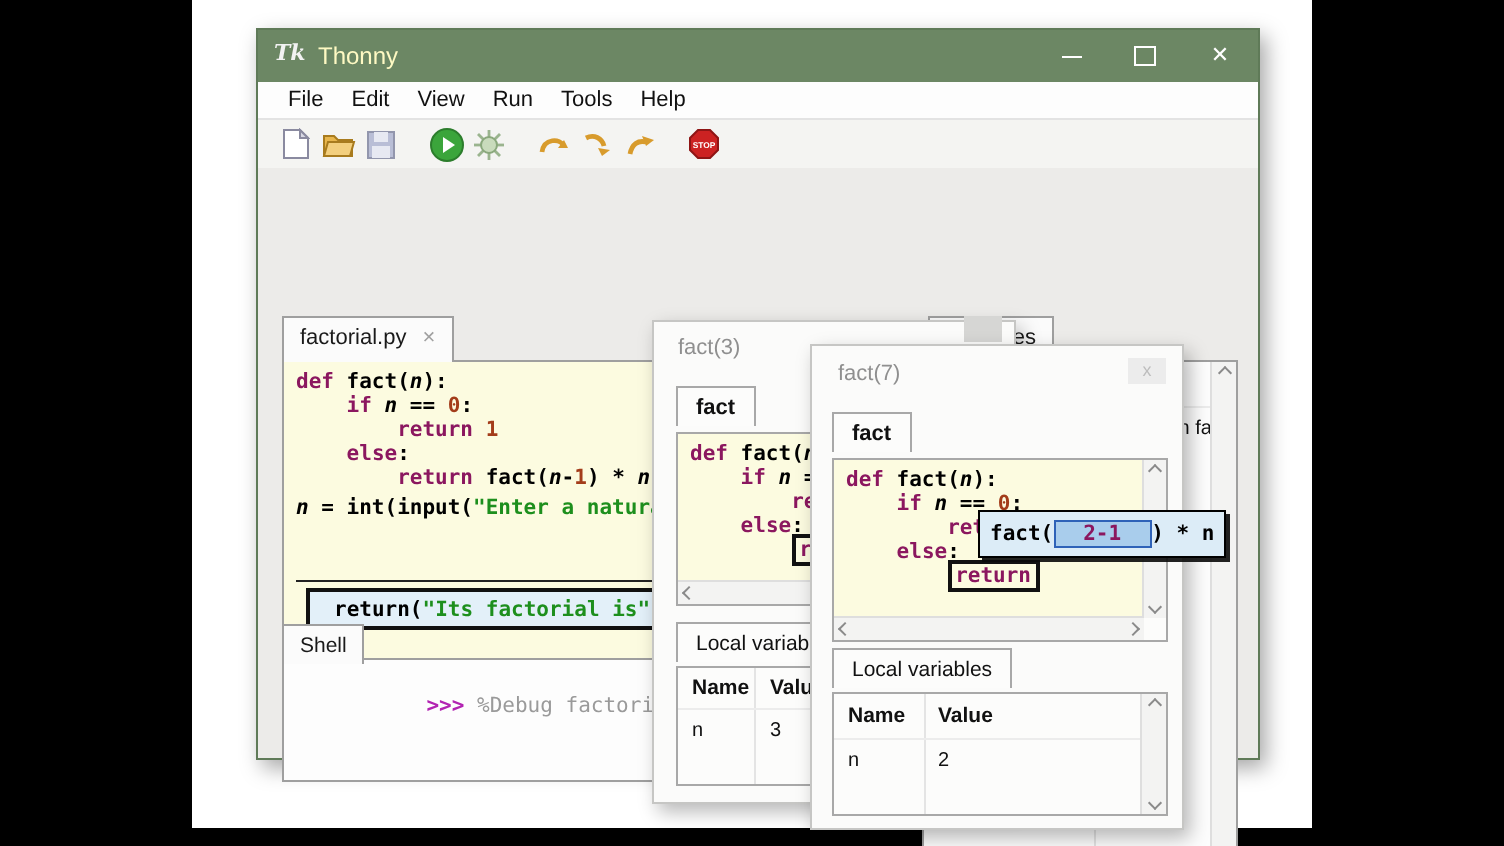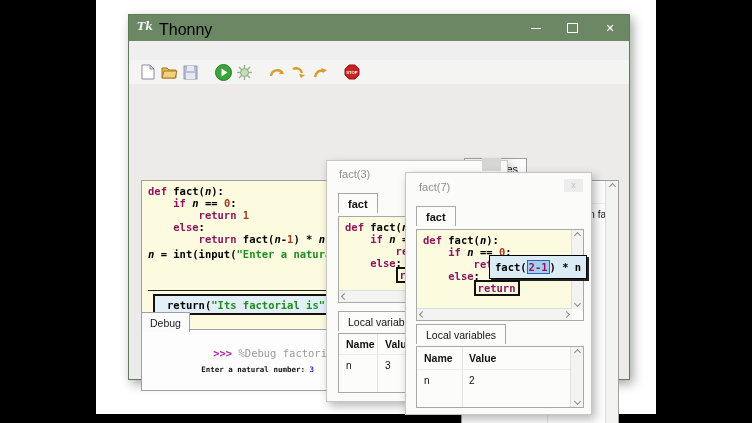--- a/index.html
+++ b/index.html
@@ -5,21 +5,21 @@
   html,body{margin:0;padding:0;background:#000;}
   .stage{position:relative;width:752px;height:423px;background:#000;overflow:hidden;
          font-family:"Liberation Sans",sans-serif;-webkit-font-smoothing:antialiased;}
   .canvas{position:absolute;left:96px;top:0;width:560px;height:414px;background:#fff;}
 
   
   .mainwin{position:absolute;left:128px;top:14px;width:500px;height:364px;background:#efefef;
            border:1px solid #5f7a58;box-shadow:3px 4px 10px rgba(0,0,0,.35);z-index:1;}
   .titlebar{position:absolute;left:0;top:0;right:0;height:26px;background:#6c8764;color:#fff;}
   .tb-logo{position:absolute;left:8px;top:5px;width:16px;height:16px;font:italic bold 11px "DejaVu Serif",serif;color:#f2f2f2;}
-  .tb-title{position:absolute;left:30px;top:6px;font-size:16px;color:#000000;}
+  .tb-title{position:absolute;left:30px;top:6px;font-size:12px;color:#fef9c3;}
   .winbtn{position:absolute;top:0;width:34px;height:26px;text-align:center;color:#fff;}
   .winbtn.min{right:76px;} .winbtn.max{right:40px;} .winbtn.cls{right:2px;}
   .glyph-min{position:absolute;left:12px;top:13px;width:10px;height:1px;background:#fff;}
   .glyph-max{position:absolute;left:12px;top:8px;width:9px;height:8px;border:1px solid #fff;}
   .glyph-cls{font-size:11px;line-height:26px;}
   .menubar{position:absolute;left:0;top:26px;right:0;height:18px;background:#fdfdfd;border-bottom:1px solid #e3e3e3;display:flex;align-items:center;padding-left:8px;}
   .menuitem{font-size:11px;color:#111;padding:0 7px;}
   .toolbar{position:absolute;left:0;top:45px;right:0;height:24px;background:#f4f4f2;display:flex;align-items:center;padding-left:10px;}
   .tbtn{width:18px;height:18px;margin-right:3px;display:flex;align-items:center;justify-content:center;}
   .tbtn.gap{margin-left:12px;}
@@ -78,21 +78,21 @@
   .pop-title{position:absolute;left:12px;top:7px;font-size:11px;color:#8f8f8f;}
   .pop-close{position:absolute;width:19px;height:13px;background:#d6d6d4;}
   .pop-close .x{display:block;text-align:center;font-size:9px;line-height:13px;color:#bdbdbd;}
   .pop-tab{position:absolute;background:#fcfcfb;border:1px solid #a8a8a8;border-bottom:none;font-size:11px;font-weight:bold;color:#111;padding:4px 9px 3px 9px;z-index:3;}
   .pop-frame{position:absolute;background:#fcfcfb;border:1px solid #a8a8a8;z-index:2;overflow:hidden;}
   .loc-tab{font-weight:normal;font-size:10.5px;}
   .pop-code .code{font-size:10.5px;}
   .evalbox{position:absolute;background:#dcecf7;border:1px solid #000;box-shadow:2px 2px 0 rgba(10,10,10,.9);
            z-index:6;display:flex;align-items:center;padding:4px 5px;white-space:pre;
            font-family:"DejaVu Sans Mono",monospace;font-size:10.5px;font-weight:bold;color:#000;}
-  .evalbox .sel{background:#a9cdec;border:1px solid #2e62b8;color:#8b175f;padding:0 1px;}
+  .evalbox .sel{background:#a9cdec;border:1px solid #2e62b8;color:#8b175f;padding:0 14px;}
   .loc1 .tc1{width:32px;flex:none;} .loc1 .coldiv{left:38px;} .loc1 .tc2{flex:1;}
   .loc2 .tc1{width:38px;flex:none;} .loc2 .coldiv{left:45px;} .loc2 .tc2{flex:1;}
 </style>
 </head>
 <body>
 
 <div class="stage">
   <div class="canvas"></div>
 
   <div class="mainwin">
@@ -101,20 +101,28 @@
       <span class="tb-title">Thonny</span>
       <span class="winbtn min">
           <span class="glyph-min"></span>
         </span>
       <span class="winbtn max">
           <span class="glyph-max"></span>
         </span>
       <span class="winbtn cls"><span class="glyph-cls">✕</span></span>
     </div>
 
+    <div class="menubar">
+      <span class="menuitem">File</span>
+      <span class="menuitem">Edit</span>
+      <span class="menuitem">View</span>
+      <span class="menuitem">Run</span>
+      <span class="menuitem">Tools</span>
+      <span class="menuitem">Help</span>
+    </div>
 
     <div class="toolbar">
       <span class="tbtn">
         <svg width="14" height="16">
             <path d="M1,1 h8 l4,4 v10 h-12 z" fill="#fff" stroke="#8a8aa0"></path>
             <path d="M9,1 l4,4 h-4 z" fill="#d8d8e4" stroke="#8a8aa0"></path>
           </svg>
       </span>
       <span class="tbtn">
         <svg width="17" height="14">
@@ -167,20 +175,24 @@
       <span class="tbtn gap">
         <svg width="16" height="16">
             <polygon points="5,1 11,1 15,5 15,11 11,15 5,15 1,11 1,5" fill="#cc2222" stroke="#8e1515"></polygon>
             <text x="8" y="10" text-anchor="middle" font-size="4.2" font-family="Liberation Sans" fill="#fff" font-weight="bold">STOP</text>
           </svg>
       </span>
     </div>
 
     <div class="content">
 
+      <div class="tab" style="left:12px;top:74px;height:15px;">
+        <span>factorial.py</span>
+        <span style="color:#a0a0a0;margin-left:5px;">×</span>
+      </div>
 
       <div class="frame editor-frame">
         <div class="codearea">
           <div class="code"><div class="code-line"><span class="c-kw">def</span><span class="c-pl"> fact(</span><span class="c-var">n</span><span class="c-pl">):</span></div><div class="code-line"><span class="c-pl">    </span><span class="c-kw">if</span><span class="c-pl"> </span><span class="c-var">n</span><span class="c-pl"> == </span><span class="c-num">0</span><span class="c-pl">:</span></div><div class="code-line"><span class="c-pl">        </span><span class="c-kw">return</span><span class="c-pl"> </span><span class="c-num">1</span></div><div class="code-line"><span class="c-pl">    </span><span class="c-kw">else</span><span class="c-pl">:</span></div><div class="code-line"><span class="c-pl">        </span><span class="c-kw">return</span><span class="c-pl"> fact(</span><span class="c-var">n</span><span class="c-pl">-</span><span class="c-num">1</span><span class="c-pl">) * </span><span class="c-var">n</span></div><div class="code-line blank"></div><div class="code-line"><span class="c-var">n</span><span class="c-pl"> = int(input(</span><span class="c-str">"Enter a natural number</span></div></div>
           <div style="position:absolute;left:6px;top:0;width:300px;">
             <div style="height:103px;"></div>
             <div class="remnant" style="margin-left:0;"></div>
             <div class="focus-box">
               <span><span class="c-pl">return(</span><span class="c-str">"Its factorial is"</span><span class="c-pl">, </span><span class="c-hl">fact(3)</span><span class="c-pl">)</span></span>
             </div>
@@ -196,28 +208,25 @@
             </span>
         </div>
         <div class="hscroll">
           <span class="sq" style="left:0;">
               <span class="chv left"></span>
             </span>
         </div>
       </div>
 
       <div class="tab" style="left:12px;top:228px;height:12px;font-size:10.5px;">
-        <span>Debug</span>
+        <span>Shell</span>
       </div>
       <div class="frame shell-frame" style="top:245px;">
         <div class="sh-line1">
           <span class="sh-prompt">&gt;&gt;&gt; </span><span class="sh-cmd">%Debug factorial.py</span>
-        </div>
-        <div class="sh-line2">
-          <span>Enter a natural number: </span><span class="sh-inp">3</span>
         </div>
       </div>
 
       <div class="tab" style="left:335px;top:74px;height:15px;">
         <span>Variables</span>
       </div>
       <div class="frame vars-frame">
         <div class="coldiv"></div>
         <div class="thead">
           <span class="tc1">Name</span>

